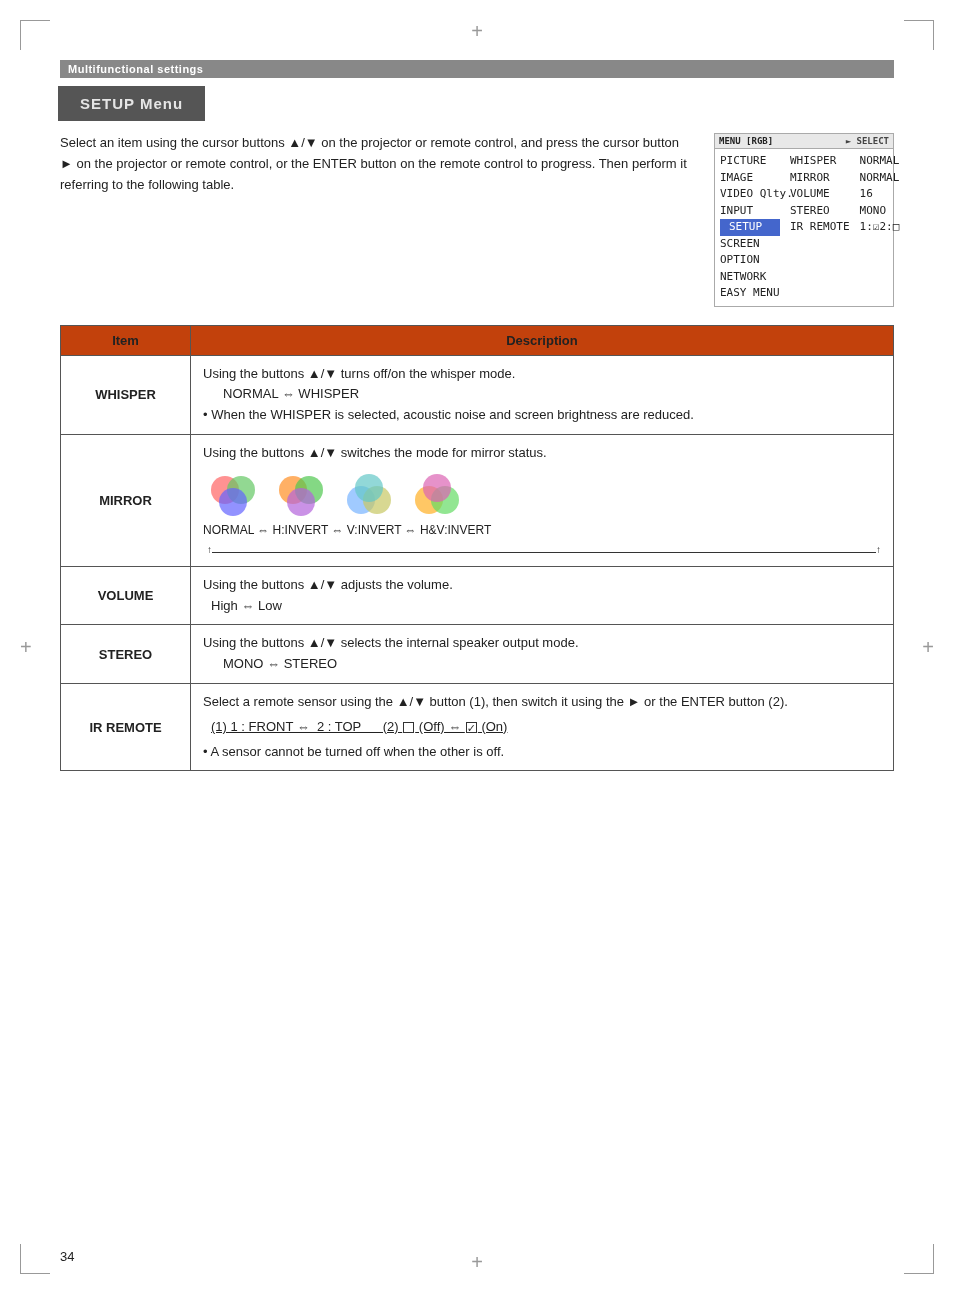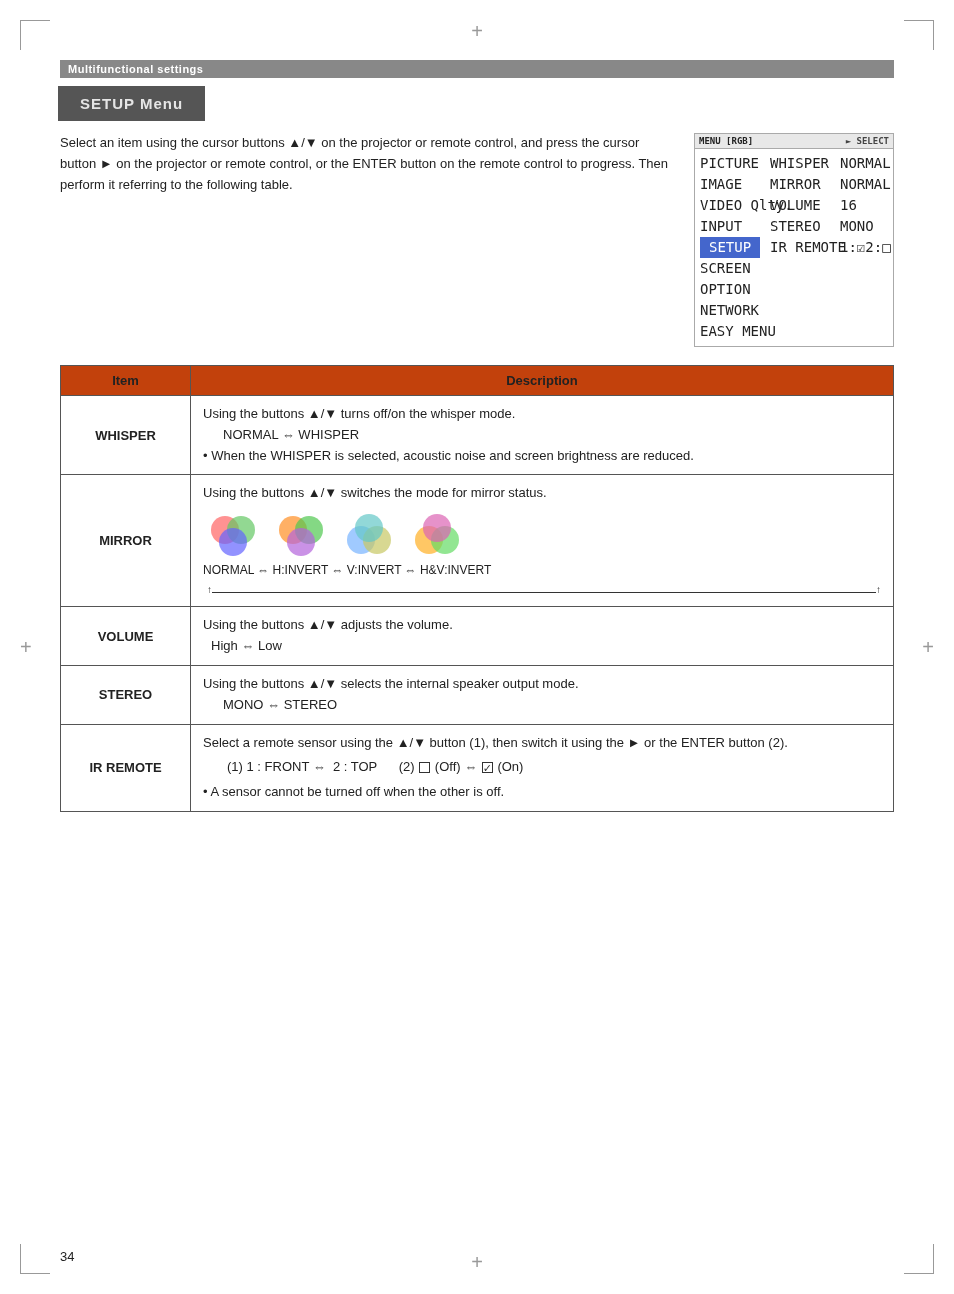--- a/index.html
+++ b/index.html
@@ -99,21 +99,21 @@
     }
     .intro-text {
       flex: 1;
       font-size: 13px;
       line-height: 1.6;
     }
     .intro-text p { margin-bottom: 8px; }
 
     
     .menu-screenshot {
-      width: 200px;
+      width: 180px;
       flex-shrink: 0;
       border: 1px solid #aaa;
       font-size: 10px;
       font-family: monospace;
     }
     .menu-header {
       display: flex;
       justify-content: space-between;
       background: #e8e8e8;
       padding: 2px 4px;
@@ -129,21 +129,21 @@
       padding: 2px 0;
     }
     .menu-col {
       padding: 2px 5px;
     }
     .menu-col.items { width: 70px; }
     .menu-col.values { width: 70px; }
     .menu-col.settings { width: 55px; }
     .menu-row {
       line-height: 1.5;
-      font-size: 14px;
+      font-size: 11px;
       white-space: nowrap;
     }
     .menu-row.highlighted {
       background: #4466cc;
       color: #fff;
       padding-left: 9px;
     }
 
     
     .main-table {
@@ -337,21 +337,21 @@
         <td class="desc-col">
           <div>Using the buttons ▲/▼ selects the internal speaker output mode.</div>
           <div style="margin-left:20px;">MONO ⇔ STEREO</div>
         </td>
       </tr>
 
       <tr>
         <td class="item-col">IR REMOTE</td>
         <td class="desc-col">
           <div>Select a remote sensor using the ▲/▼ button (1), then switch it using the ► or the ENTER button (2).</div>
-          <div style="margin-left:24px; margin-top:4px;">
+          <div style="margin-left:8px; margin-top:4px;text-decoration:underline;">
             (1) 1 : FRONT ⇔&nbsp; 2 : TOP &nbsp;&nbsp;&nbsp;&nbsp;
             (2) <span class="checkbox-empty"></span> (Off) ⇔ <span class="checkbox-checked"></span> (On)
           </div>
           <div style="margin-top:4px;">• A sensor cannot be turned off when the other is off.</div>
         </td>
       </tr>
     </tbody>
   </table>
 
 </div>

